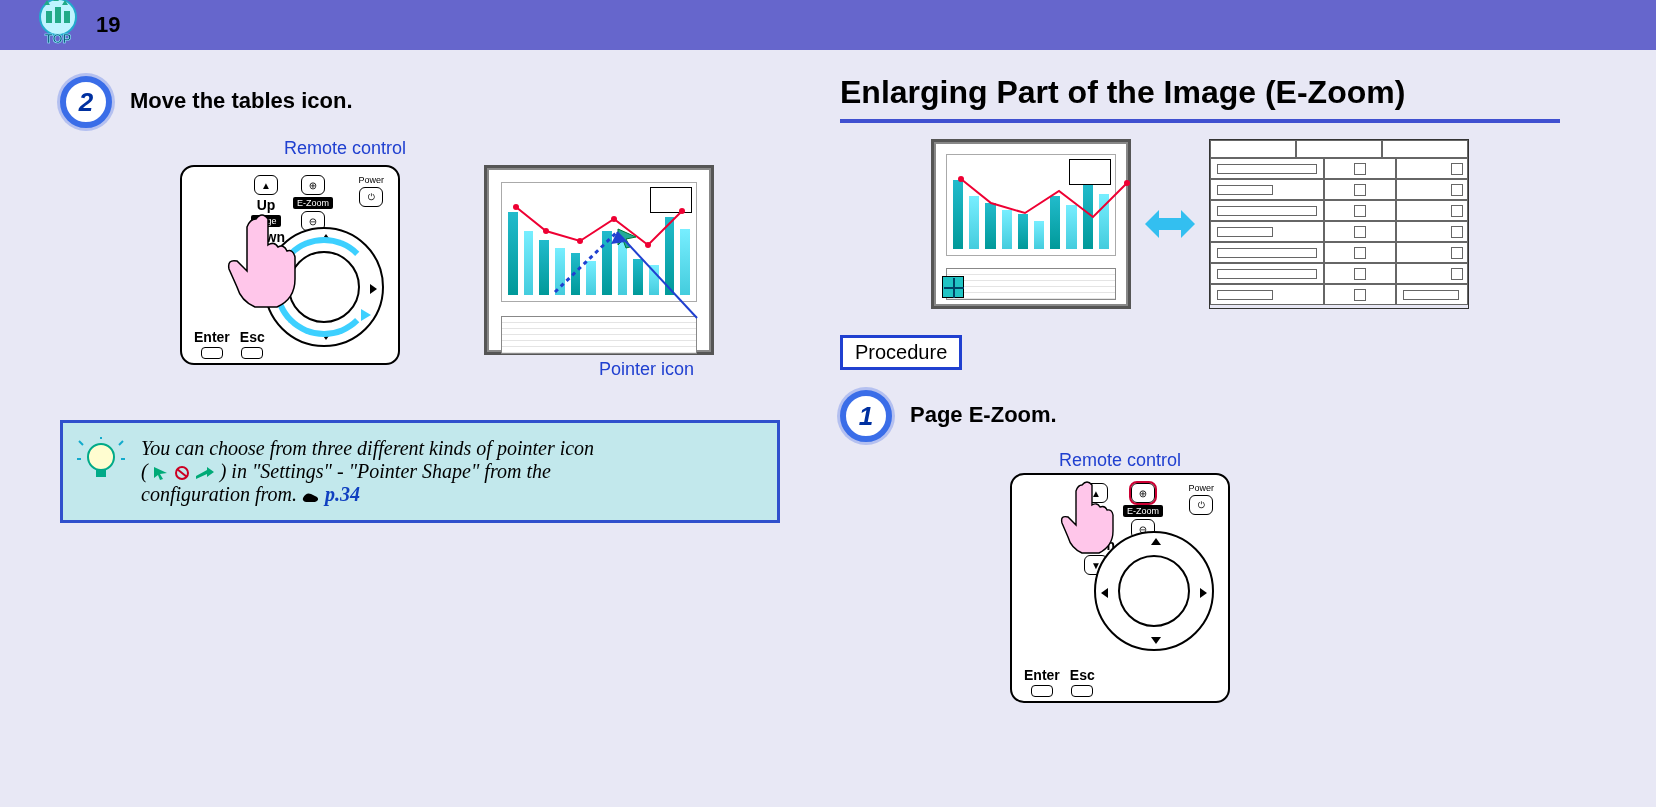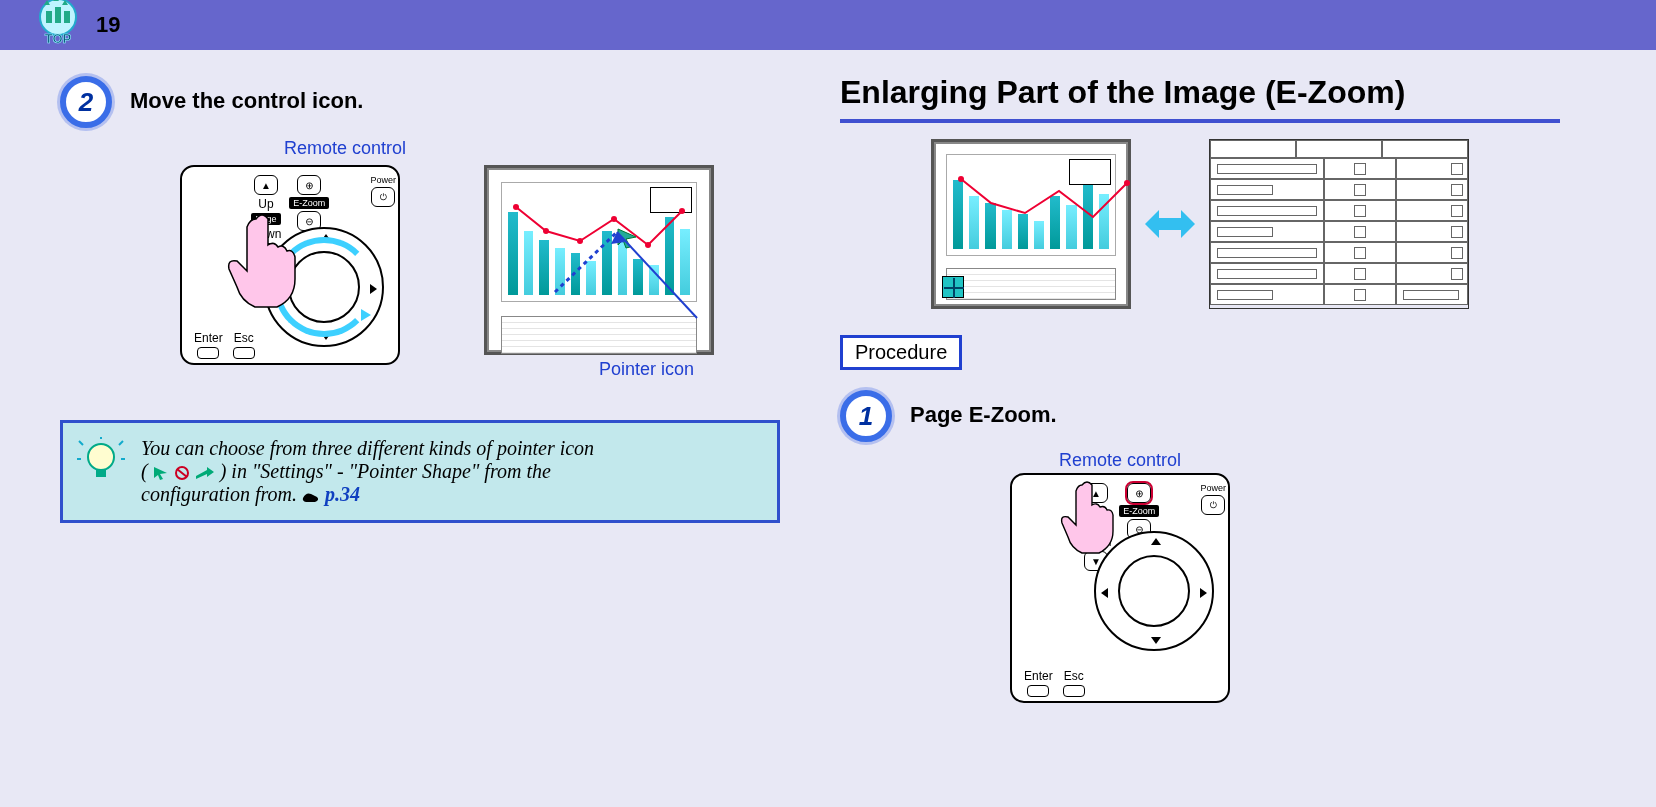--- a/index.html
+++ b/index.html
@@ -57,21 +57,21 @@
   .remote-mock, .remote-mock2 {
     width:220px; height:200px;
     border:2px solid #000; border-radius:14px; background:#fff;
     position:relative;
     font-size:10px;
   }
   .rm-top { display:flex; gap:8px; justify-content:center; margin-top:8px;}
   .rm-col { display:flex; flex-direction:column; align-items:center; gap:2px;}
   .rm-btn { border:1.5px solid #000; border-radius:6px; width:24px; height:20px; background:#fff; display:flex; align-items:center; justify-content:center;}
   .rm-lbl-black { background:#000; color:#fff; font-size:9px; padding:1px 4px; border-radius:2px;}
-  .rm-lbl { font-size:12px; }
+  .rm-lbl { font-size:14px;font-weight:bold; }
   .rm-bottom { display:flex; gap:10px; position:absolute; bottom:4px; left:12px;}
   .rm-small { border:1.5px solid #000; border-radius:4px; width:22px; height:12px; background:#fff;}
   .rm-dial {
     position:absolute; right:14px; top:60px; width:120px; height:120px; border-radius:50%;
     border:2px solid #000; background:#fff;
   }
   .rm-dial-inner { position:absolute; inset:22px; border-radius:50%; border:2px solid #000;}
   .dial-tri { position:absolute; width:0;height:0; border-left:5px solid transparent; border-right:5px solid transparent;}
   .tri-u{ top:5px; left:55px; border-bottom:7px solid #000;}
   .tri-d{ bottom:5px; left:55px; border-top:7px solid #000;}
@@ -133,21 +133,21 @@
     font-family: Arial, sans-serif;
     font-weight:normal;
     font-size:20px;
     margin-bottom:14px;
   }
 
   .bullet-box { position:absolute; left:8px; bottom:8px; width:22px;height:22px;background:#21c4c4;border:1px solid #000;}
   .remote-mock2 .hand{ left:44px; top:6px; width:60px; height:80px;}
   .remote-mock2 .rm-dial{ top:56px;}
   .remote-mock2 {height:230px;}
-  .rm-power{position:absolute; top:8px; right:2px; display:flex;flex-direction:column;align-items:center;gap:2px; font-size:9px;}
+  .rm-power{position:absolute; top:8px; right:14px; display:flex;flex-direction:column;align-items:center;gap:2px; font-size:9px;}
 </style>
 </head>
 <body>
 
 <div class="header-bar">
   <div class="page-num-wrap">
     <div class="top-icon">
       <svg viewBox="0 0 56 56" width="56" height="56">
         <circle cx="28" cy="20" r="18" fill="#bff4ff" stroke="#2ac" stroke-width="2"></circle>
         <rect x="16" y="14" width="6" height="12" fill="#2a8"></rect>
@@ -161,21 +161,21 @@
     </div>
     <div class="page-num">19</div>
   </div>
 </div>
 
 <div class="content">
 
   <div class="col">
     <div class="step-row">
       <div class="step-badge">2</div>
-      <div class="step-title">Move the control icon.</div>
+      <div class="step-title">Move the tables icon.</div>
     </div>
 
     <div class="remote-label" style="margin:10px 0 2px -150px;">Remote control</div>
 
     <div class="two-illus">
 
       <div class="remote-mock">
         <div class="rm-top">
           <div class="rm-col">
             <div class="rm-btn">▲</div>

